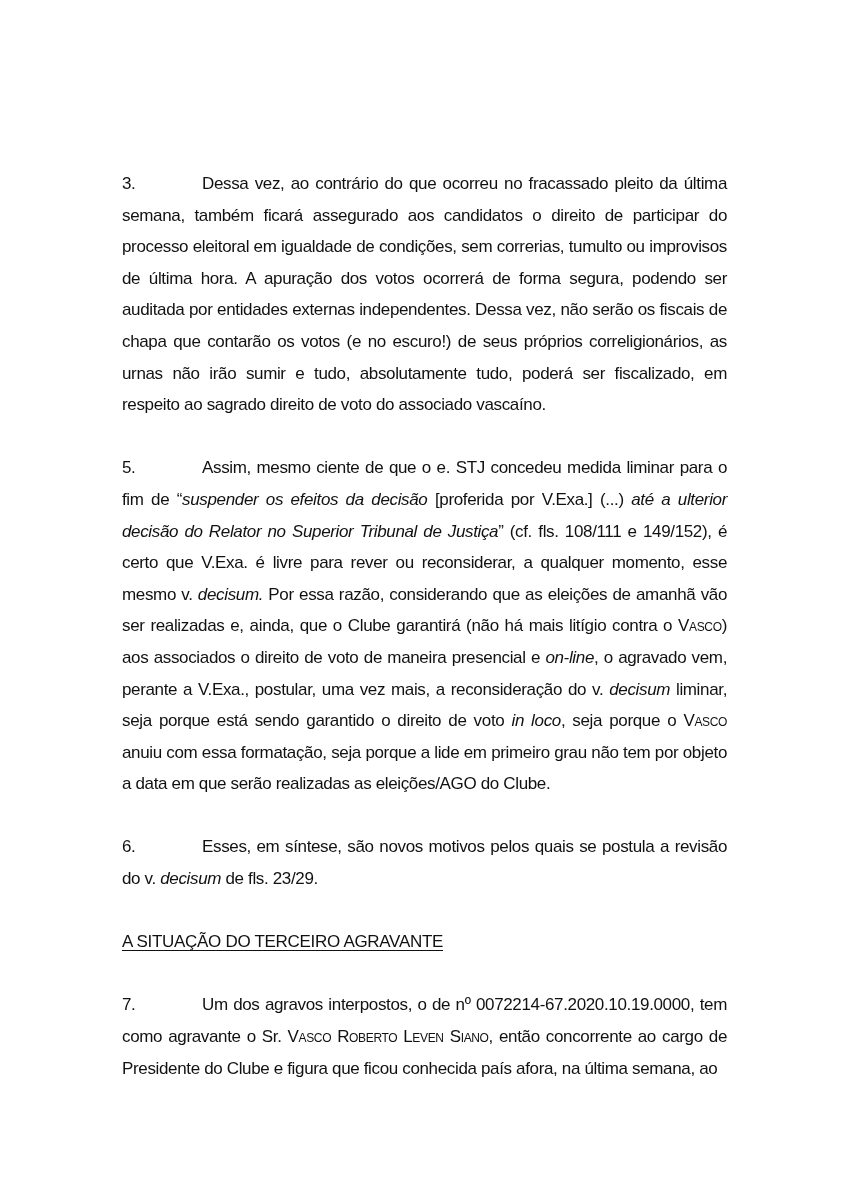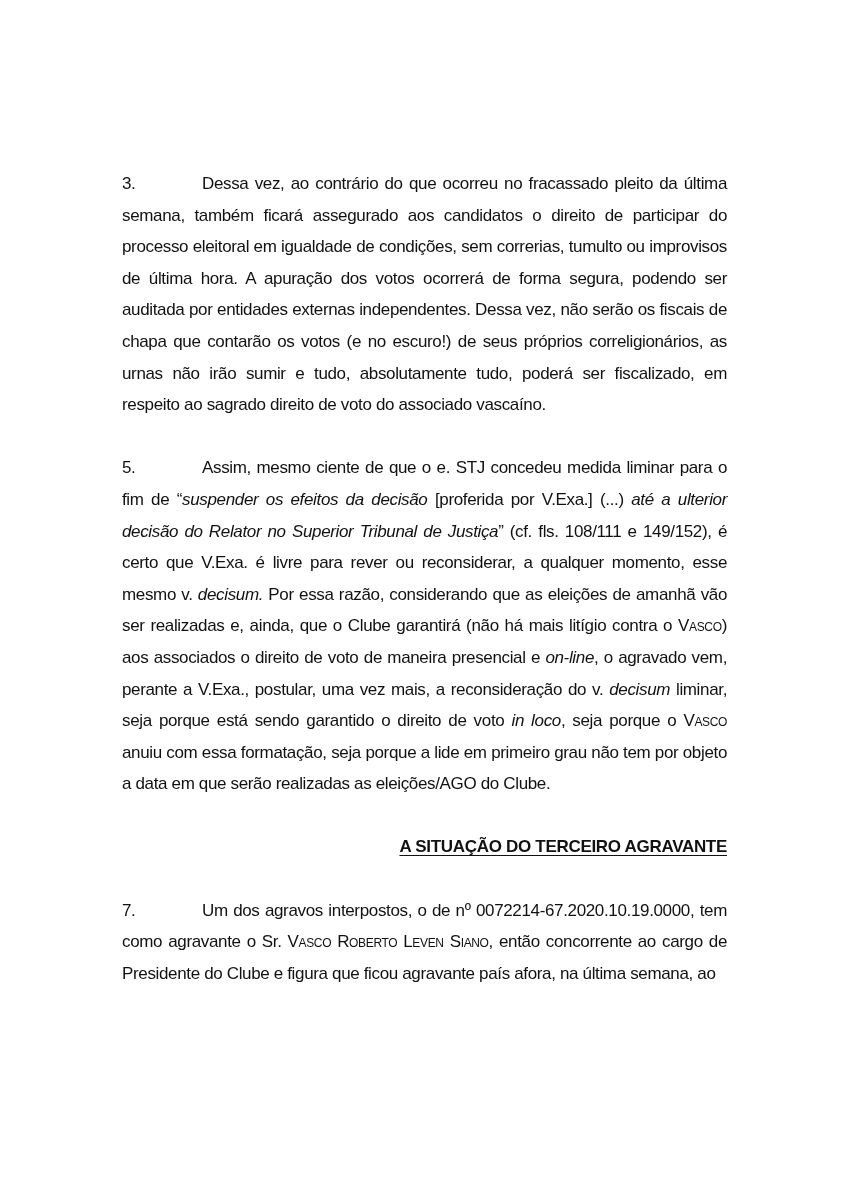--- a/index.html
+++ b/index.html
@@ -35,43 +35,46 @@
       display: inline-block;
       width: 80px;
     }
     .para i { }
     .sc {
       font-variant: small-caps;
     }
     .heading {
       font-family: "Liberation Sans", sans-serif;
       font-size: 17px;
-      font-weight: bold;
+      font-weight: normal;
       line-height: 31.6px;
-      text-align: right;
+      text-align: left;
       text-decoration: underline;
       text-underline-offset: 3px;
       letter-spacing: -0.3px;
       margin: 0 0 31.6px 0;
     }
   </style>
 </head>
 <body>
 
 <div class="page">
 
   <p class="para">
     <span class="num">3.</span><span>Dessa vez, ao contrário do que ocorreu no fracassado pleito da última semana, também ficará assegurado aos candidatos o direito de participar do processo eleitoral em igualdade de condições, sem correrias, tumulto ou improvisos de última hora. A apuração dos votos ocorrerá de forma segura, podendo ser auditada por entidades externas independentes. Dessa vez, não serão os fiscais de chapa que contarão os votos (e no escuro!) de seus próprios correligionários, as urnas não irão sumir e tudo, absolutamente tudo, poderá ser fiscalizado, em respeito ao sagrado direito de voto do associado vascaíno.</span>
   </p>
 
 
   <p class="para">
     <span class="num">5.</span><span>Assim, mesmo ciente de que o e. STJ concedeu medida liminar para o fim de “</span><i>suspender os efeitos da decisão</i><span> [proferida por V.Exa.] (...) </span><i>até a ulterior decisão do Relator no Superior Tribunal de Justiça</i><span>” (cf. fls. 108/111 e 149/152), é certo que V.Exa. é livre para rever ou reconsiderar, a qualquer momento, esse mesmo v. </span><i>decisum.</i><span> Por essa razão, considerando que as eleições de amanhã vão ser realizadas e, ainda, que o Clube garantirá (não há mais litígio contra o </span><span class="sc">Vasco</span><span>) aos associados o direito de voto de maneira presencial e </span><i>on-line</i><span>, o agravado vem, perante a V.Exa., postular, uma vez mais, a reconsideração do v. </span><i>decisum</i><span> liminar, seja porque está sendo garantido o direito de voto </span><i>in loco</i><span>, seja porque o </span><span class="sc">Vasco</span><span> anuiu com essa formatação, seja porque a lide em primeiro grau não tem por objeto a data em que serão realizadas as eleições/AGO do Clube.</span>
   </p>
 
+  <p class="para">
+    <span class="num">6.</span><span>Esses, em síntese, são novos motivos pelos quais se postula a revisão do v. </span><i>decisum</i><span> de fls. 23/29.</span>
+  </p>
 
   <h2 class="heading">A SITUAÇÃO DO TERCEIRO AGRAVANTE</h2>
 
   <p class="para">
-    <span class="num">7.</span><span>Um dos agravos interpostos, o de nº 0072214-67.2020.10.19.0000, tem como agravante o Sr. </span><span class="sc">Vasco Roberto Leven Siano</span><span>, então concorrente ao cargo de Presidente do Clube e figura que ficou agravante país afora, na última semana, ao</span>
+    <span class="num">7.</span><span>Um dos agravos interpostos, o de nº 0072214-67.2020.10.19.0000, tem como agravante o Sr. </span><span class="sc">Vasco Roberto Leven Siano</span><span>, então concorrente ao cargo de Presidente do Clube e figura que ficou conhecida país afora, na última semana, ao</span>
   </p>
 
 </div>
 
 </body></html>

